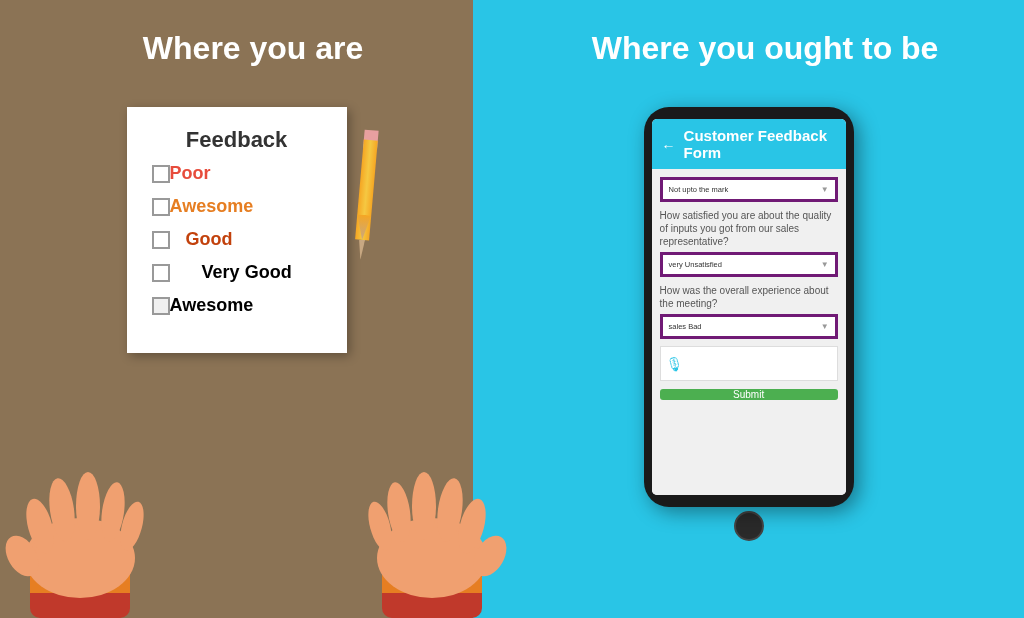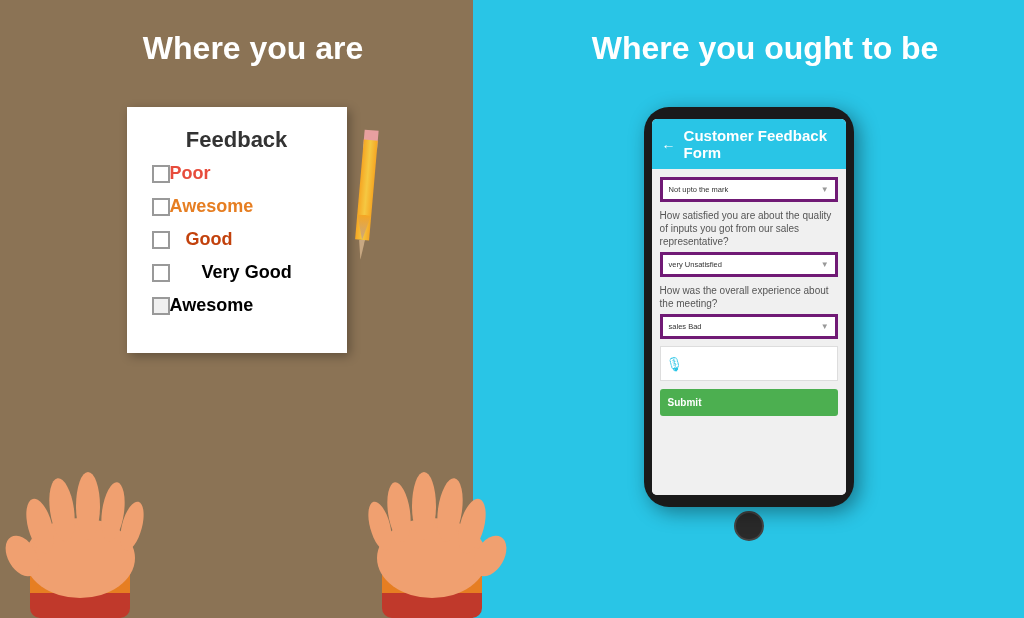--- a/index.html
+++ b/index.html
@@ -230,24 +230,23 @@
     }
 
     .mic-icon {
       font-size: 14px;
       color: #29C5E6;
     }
 
     .submit-btn {
       background: #4CAF50;
       color: white;
-      text-align: left;
-      padding: 8px;
+      text-align: center;
       font-size: 10px;
-      font-weight: bold;
+      font-weight: normal;
       border-radius: 3px;
       cursor: pointer;
     }
 
     .phone-home-btn {
       width: 30px;
       height: 30px;
       background: #2a2a2a;
       border-radius: 50%;
       margin: 4px auto 0;

